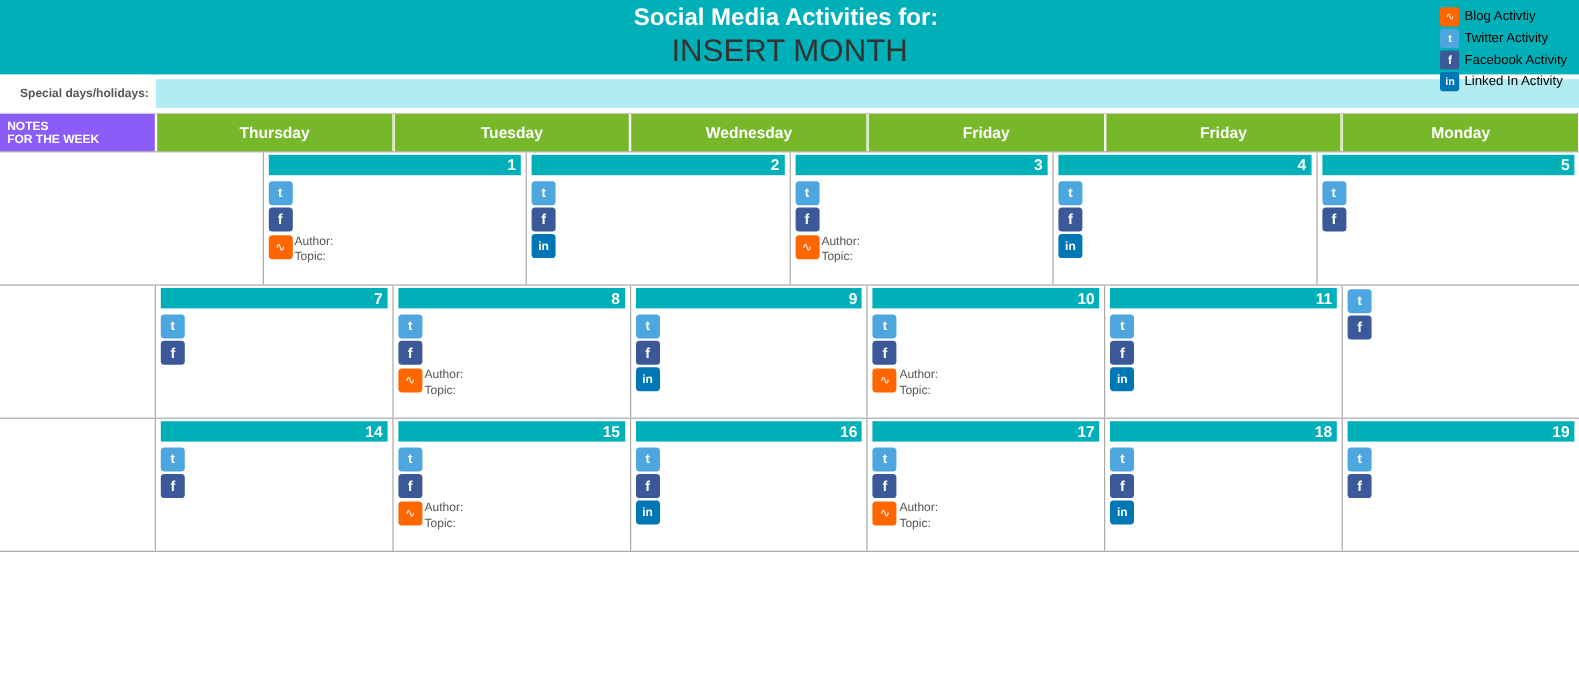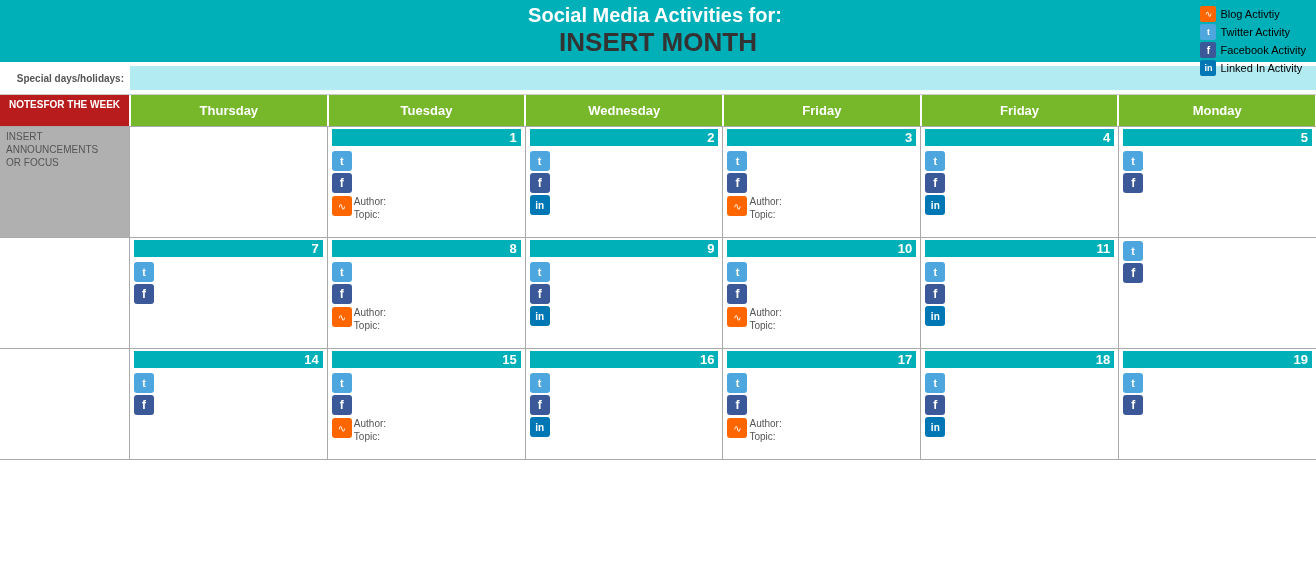--- a/index.html
+++ b/index.html
@@ -17,21 +17,21 @@
       flex-direction: column;
     }
     .header-title-static {
       font-size: 20px;
       font-weight: bold;
       color: #fff;
       margin-right: 6px;
     }
     .header-title-insert {
       font-size: 26px;
-      font-weight: bold;
+      font-weight: normal;
       color: #333;
       background: transparent;
     }
 
     
     .legend {
       position: absolute;
       top: 6px;
       right: 10px;
       display: flex;
@@ -68,27 +68,27 @@
       margin: 4px 0;
     }
 
     
     .day-headers {
       display: flex;
     }
     .notes-header {
       width: 130px;
       min-width: 130px;
-      background: #b91c1c;
+      background: #8b5cf6;
       color: #fff;
       font-weight: bold;
       font-size: 10px;
       padding: 4px 6px;
       display: flex;
-      flex-direction: row;
+      flex-direction: column;
       justify-content: center;
       border-right: 1px solid #fff;
     }
     .day-header {
       flex: 1;
       background: #76b82a;
       color: #fff;
       font-weight: bold;
       font-size: 13px;
       text-align: center;
@@ -298,25 +298,20 @@
     <div class="day-header">Thursday</div>
     <div class="day-header">Tuesday</div>
     <div class="day-header">Wednesday</div>
     <div class="day-header">Friday</div>
     <div class="day-header">Friday</div>
     <div class="day-header">Monday</div>
   </div>
 
   <div class="calendar-grid" id="calendar-grid">
       <div class="calendar-week">
-        <div class="notes-cell gray-bg">
-          <div>INSERT</div>
-          <div>ANNOUNCEMENTS</div>
-          <div>OR FOCUS</div>
-        </div>
         <div class="day-cell"></div>
         <div class="day-cell">
           <div class="day-number">1</div>
           <div class="icon-row">
             <span class="icon-twitter">t</span>
           </div>
           <div class="icon-row">
             <span class="icon-facebook">f</span>
           </div>
           <div class="blog-entry">

